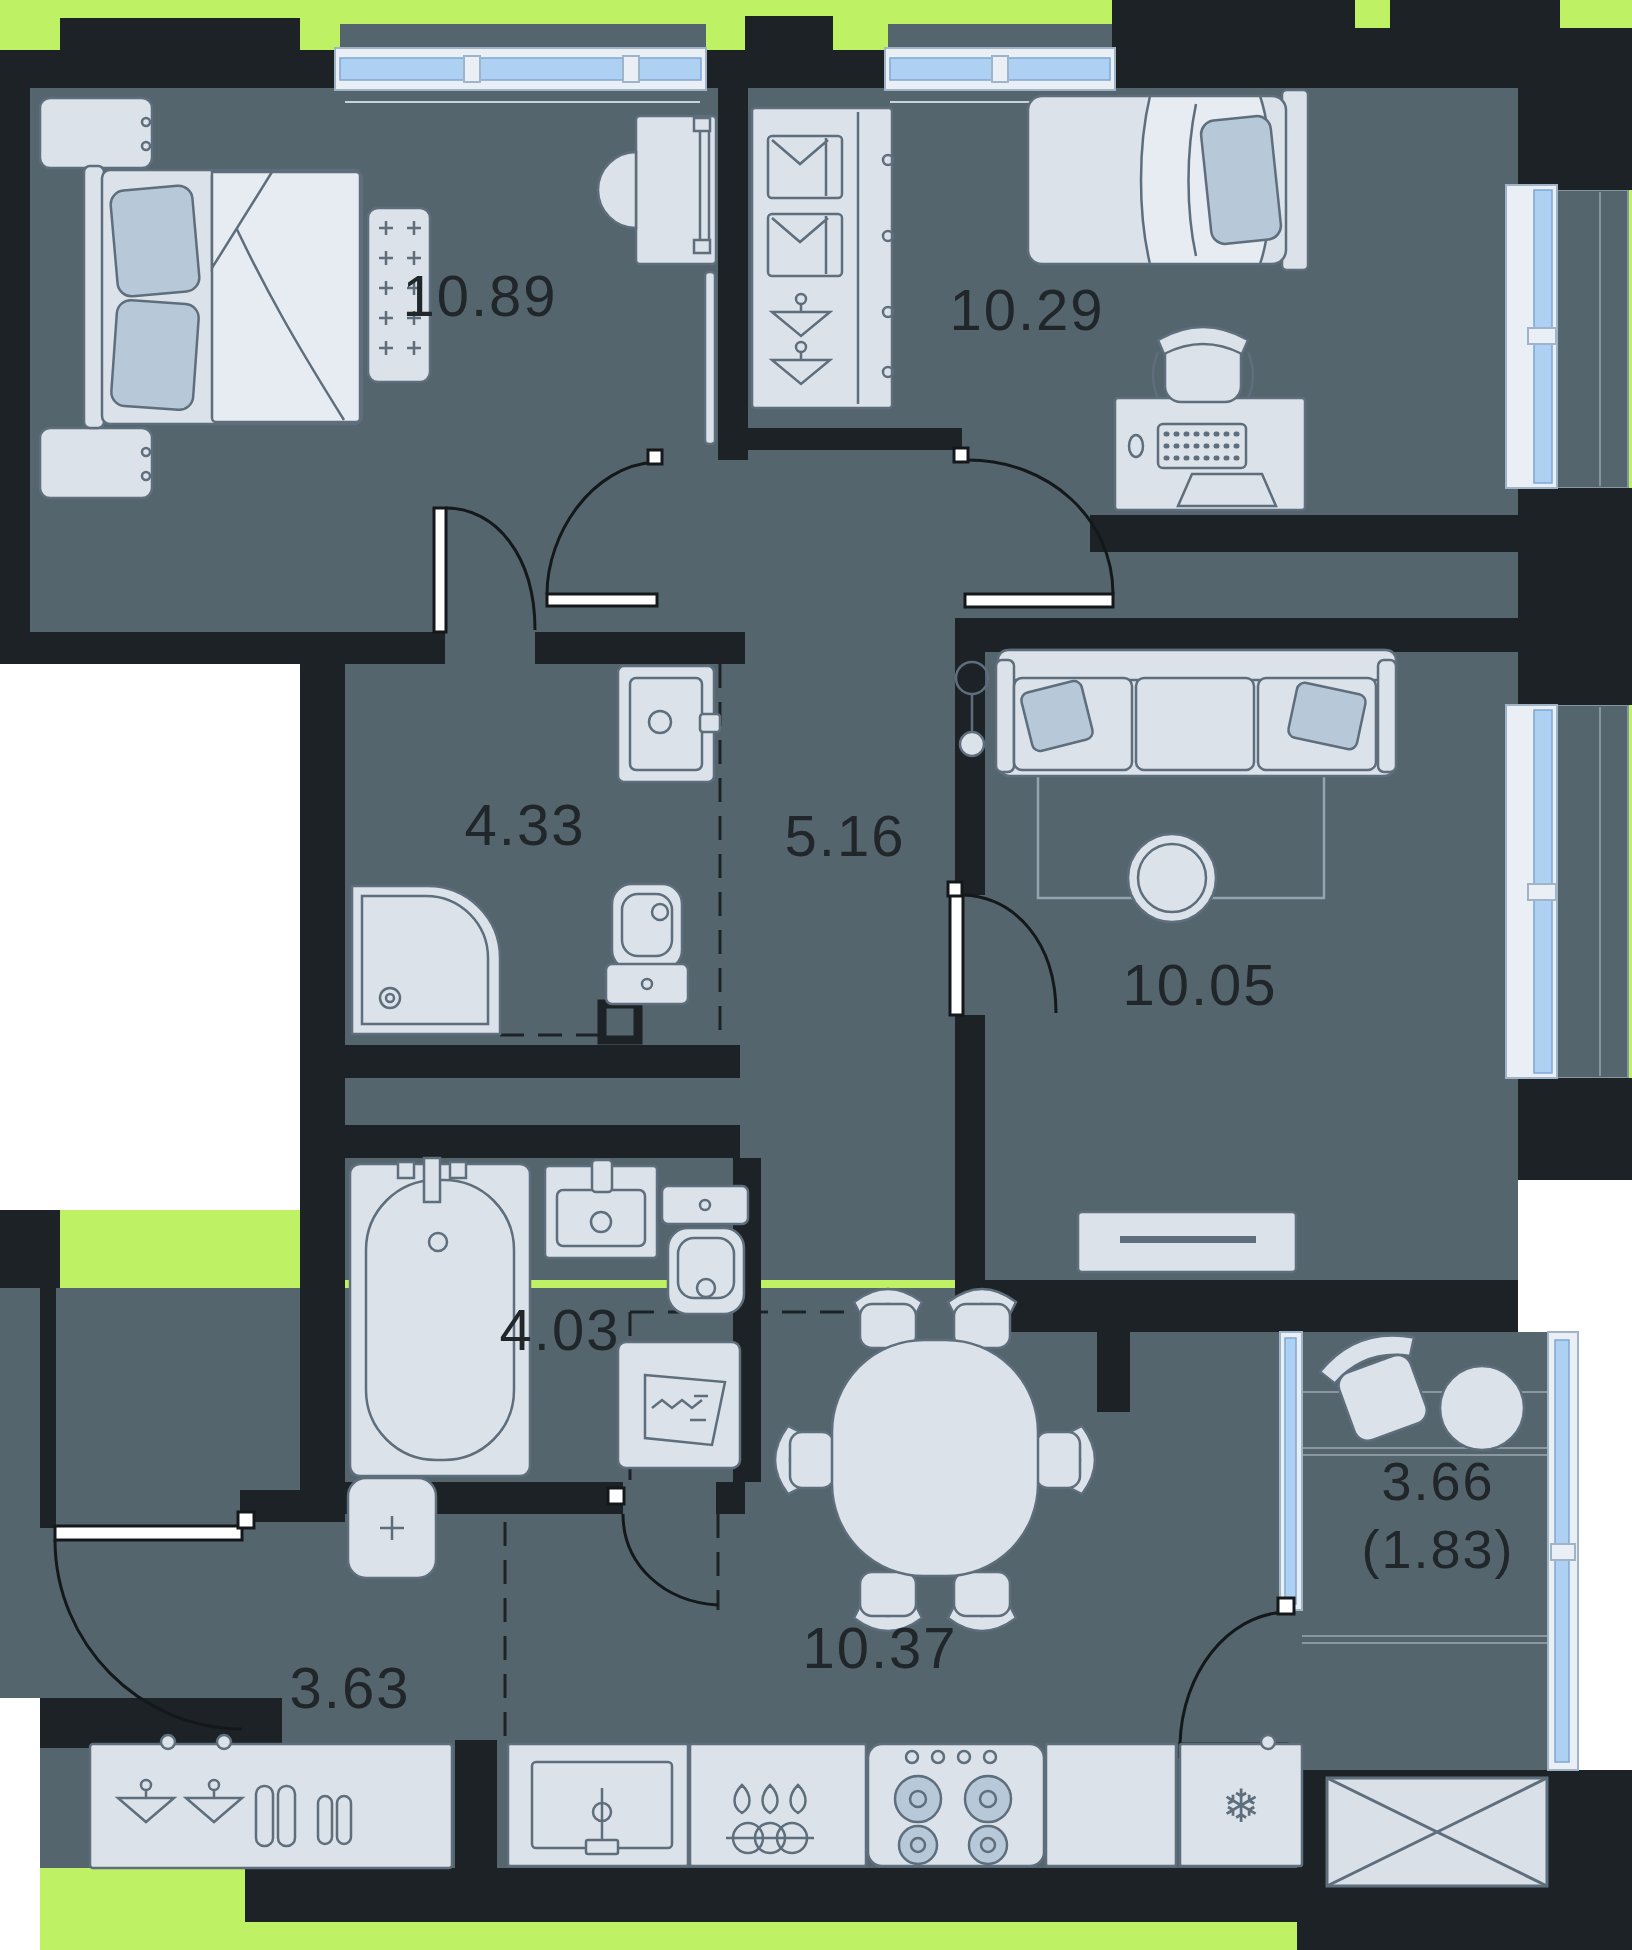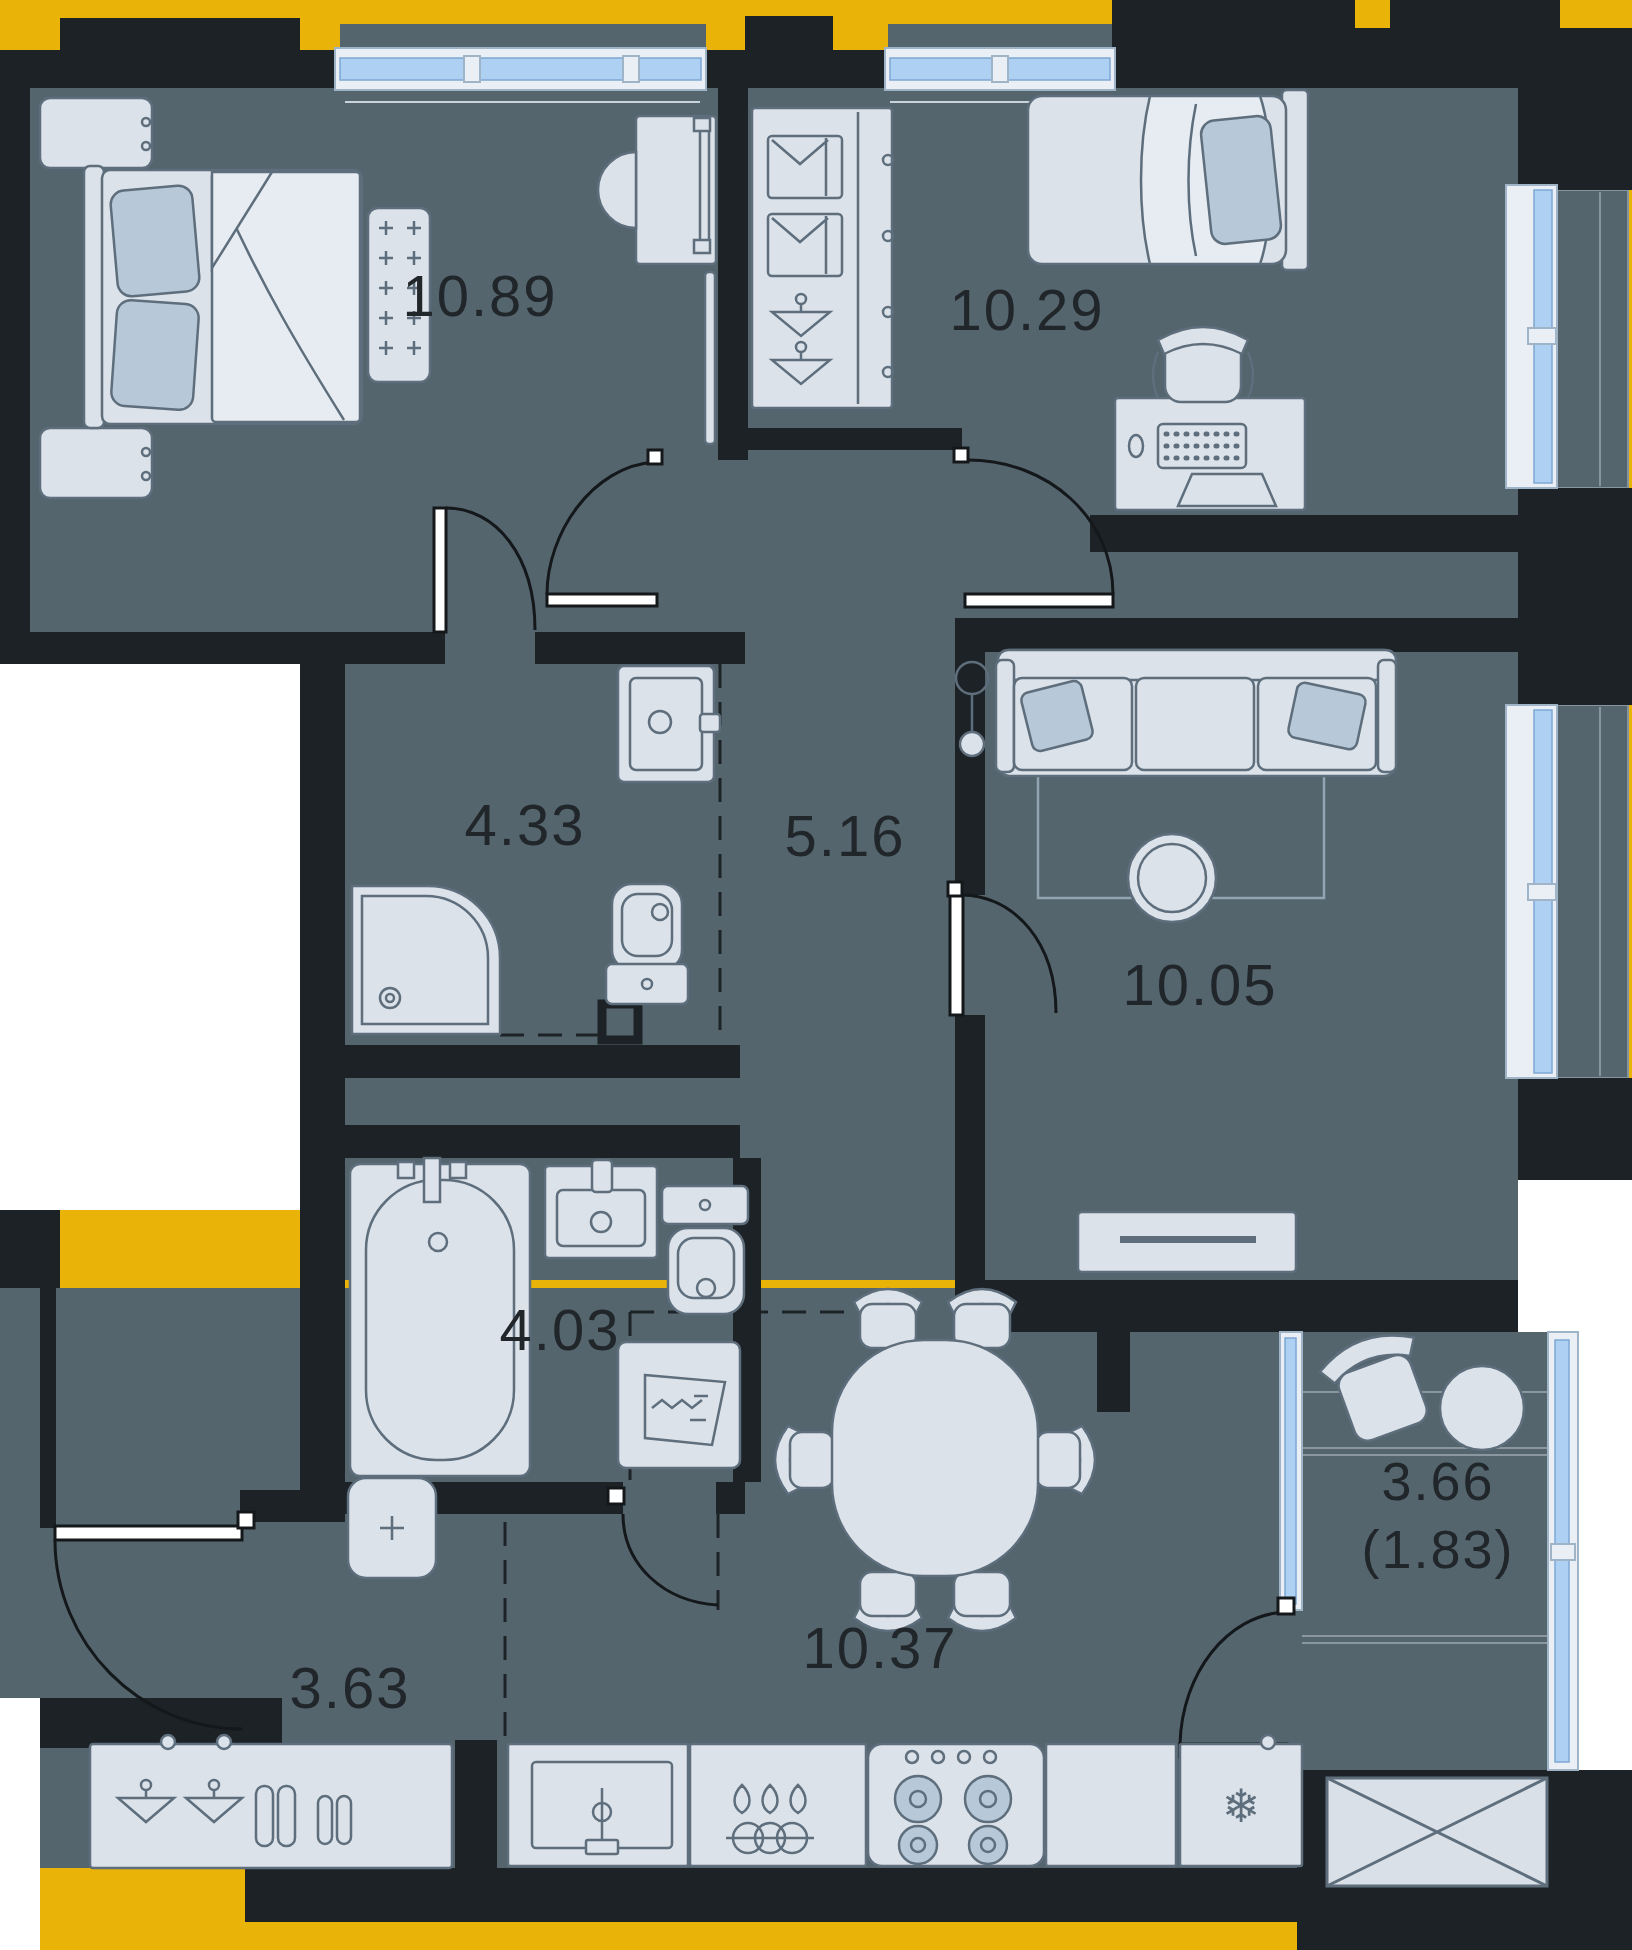--- a/index.html
+++ b/index.html
@@ -1,16 +1,16 @@
 <!DOCTYPE html>
 <html style="--floor: #54656e; --wall: #1d2226; --furniture: #dbe2e9; --furniture-light: #e6ecf1; --accent: #b7c9d8; --outline: #5e6e7c; --glass: #aed0f2; --frame: #e9eff5; --frame-stroke: #9fb4c6; --door: #14181b; --label: #21262a; --plank: #8a979f;"><head>
 <meta charset="utf-8">
 <style>
   html,body{margin:0;padding:0;background:#ffffff;}
-  .stage{position:relative;width:1632px;height:1950px;background:#eab308;overflow:hidden;text-align:right;}
+  .stage{position:relative;width:1632px;height:1950px;background:#bef264;overflow:hidden;text-align:right;}
   svg{display:block;}
   .wall{fill:var(--wall);}
   .floor{fill:var(--floor);}
   .white{fill:#ffffff;}
   .furn{fill:var(--furniture);stroke:var(--outline);stroke-width:2.5;}
   .furnlight{fill:var(--furniture-light);stroke:var(--outline);stroke-width:2.5;}
   .accent{fill:var(--accent);stroke:var(--outline);stroke-width:2.5;}
   .ol{fill:none;stroke:var(--outline);stroke-width:2.5;}
   .door{fill:none;stroke:var(--door);stroke-width:3;}
   .leaf{fill:#ffffff;stroke:var(--door);stroke-width:3;}

